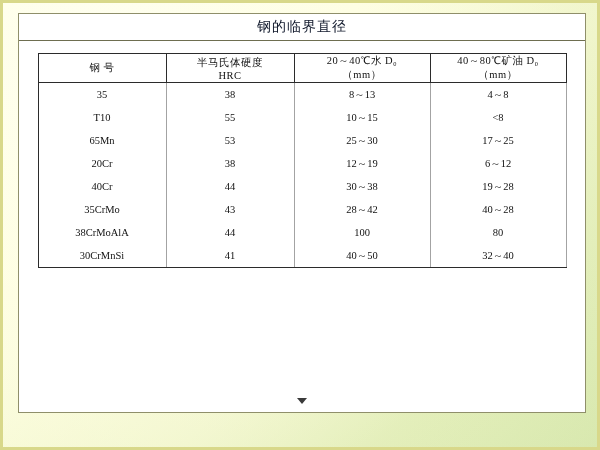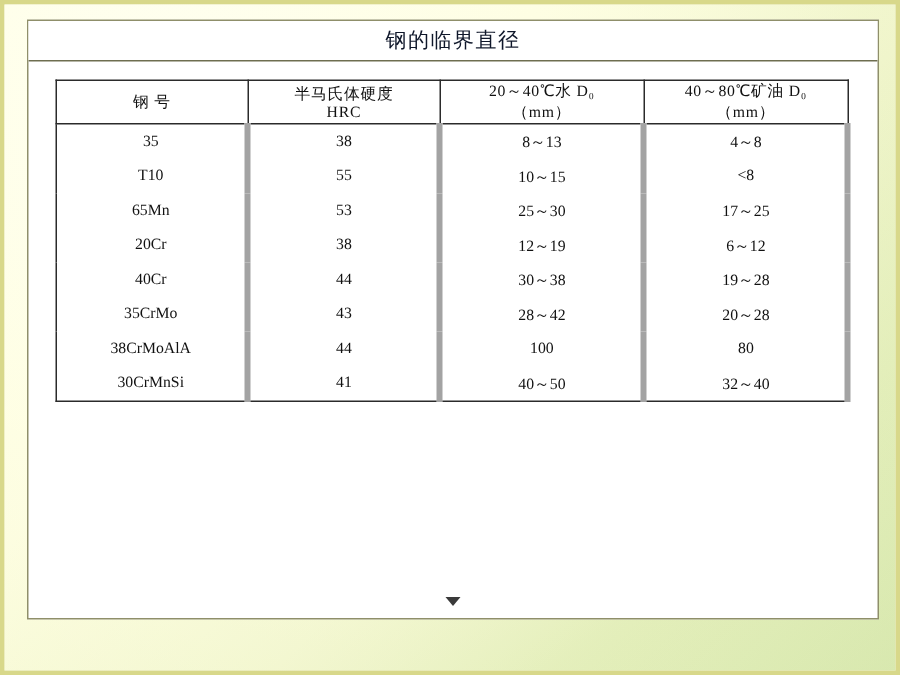--- a/index.html
+++ b/index.html
@@ -69,21 +69,21 @@
     font-family: Liberation Serif, serif;
   }
   table.grid thead th {
     height: 26px;
     font-weight: normal;
     font-size: 10.5px;
     letter-spacing: 0.5px;
   }
   table.grid tbody td {
     border-left: 1px solid #2b2b2b;
-    border-right: 4px solid #a3a3a3;
+    border-right: 1px solid #a3a3a3;
     border-top: none;
     border-bottom: none;
   }
   table.grid tbody tr:last-child td {
     border-bottom: 1px solid #2b2b2b;
   }
   table.grid col.c1 { width: 128px; }
   table.grid col.c2 { width: 128px; }
   table.grid col.c3 { width: 136px; }
   table.grid col.c4 { width: 136px; }
@@ -159,21 +159,21 @@
         <tr>
           <td class="steel-name">40Cr</td>
           <td>44</td>
           <td>30～38</td>
           <td>19～28</td>
         </tr>
         <tr>
           <td class="steel-name">35CrMo</td>
           <td>43</td>
           <td>28～42</td>
-          <td>20～28</td>
+          <td>40～28</td>
         </tr>
         <tr>
           <td class="steel-name">38CrMoAlA</td>
           <td>44</td>
           <td>100</td>
           <td>80</td>
         </tr>
         <tr>
           <td class="steel-name">30CrMnSi</td>
           <td>41</td>

